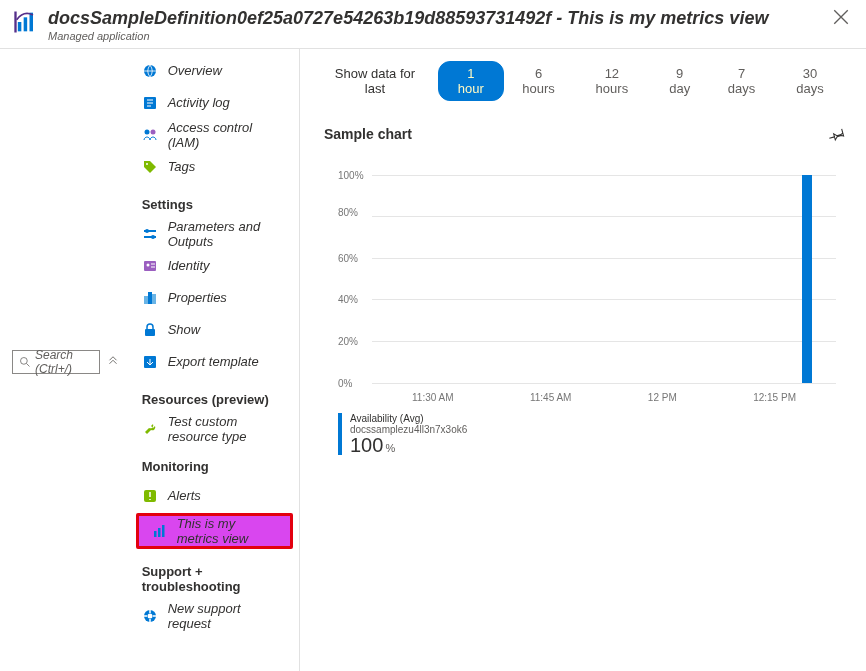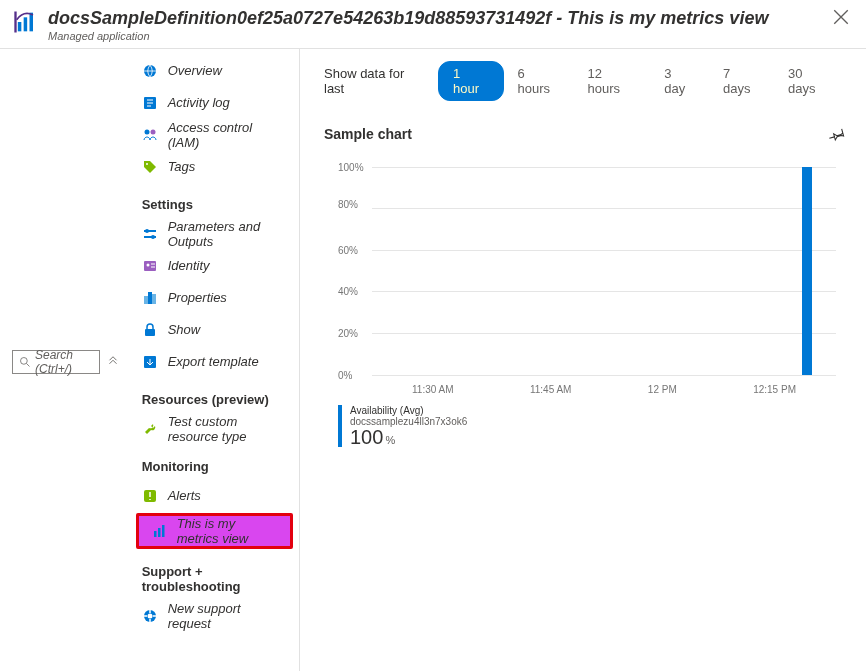--- a/index.html
+++ b/index.html
@@ -17,29 +17,29 @@
   .search { flex: 1; border: 1px solid #8a8886; height: 24px; display: flex; align-items: center; padding: 0 6px; color: #605e5c; font-style: italic; font-size: 12px; }
   .search svg { margin-right: 4px; flex-shrink: 0; }
   .collapse-chev { width: 14px; height: 14px; margin-left: 6px; color: #605e5c; }
   .nav-item { display: flex; align-items: center; height: 32px; padding: 0 12px; cursor: pointer; font-size: 13px; color: #323130; font-style: italic; }
   .nav-item.selected { background: #d946ef; }
   .nav-icon { width: 16px; height: 16px; margin-right: 10px; flex-shrink: 0; }
   .nav-group { font-size: 13px; font-weight: 600; color: #323130; padding: 14px 12px 6px 12px; }
   .highlight-box { border: 3px solid #e3000f; border-radius: 2px; margin: 1px 6px; }
   .highlight-box .nav-item { height: 30px; }
   .main { flex: 1; padding: 12px 20px 0 24px; display: flex; flex-direction: column; overflow: hidden; }
-  .toolbar { display: flex; align-items: center; justify-content: flex-end; gap: 0; margin-bottom: 24px; }
+  .toolbar { display: flex; align-items: center; justify-content: flex-end; gap: 0; margin-bottom: 24px; text-align: center; }
   .toolbar-label { font-size: 13px; color: #323130; margin-right: 12px; }
   .pill-group { display: flex; align-items: center; gap: 0; }
   .pill { padding: 4px 14px; font-size: 13px; color: #605e5c; cursor: pointer; border-radius: 12px; }
   .pill.active { background: #0078d4; color: #fef9c3; border: 1px solid #0078d4; }
   .chart-header { display: flex; align-items: center; justify-content: space-between; margin-bottom: 18px; }
   .chart-title { font-size: 14px; font-weight: 600; }
   .pin-icon { width: 18px; height: 18px; cursor: pointer; color: #323130; }
-  .chart-area { position: relative; height: 230px; margin-left: 14px; margin-right: 10px; }
+  .chart-area { position: relative; height: 230px; margin-left: 14px; margin-right: 10px; margin-top: 8px; }
   .y-label { position: absolute; left: 0; font-size: 10px; color: #767676; transform: translateY(-50%); }
   .grid-line { position: absolute; left: 34px; right: 0; height: 1px; background: #e5e5e5; }
   .x-labels { position: absolute; bottom: -4px; left: 34px; right: 0; display: flex; justify-content: space-between; font-size: 10px; color: #767676; padding: 0 40px; }
   .bar { position: absolute; width: 10px; background: #0078d4; bottom: 16px; }
   .legend { display: flex; align-items: center; margin-top: 14px; margin-left: 14px; }
   .legend-bar { width: 4px; height: 42px; background: #0078d4; margin-right: 8px; }
   .legend-text .l1 { font-size: 10px; color: #323130; }
   .legend-text .l2 { font-size: 10px; color: #605e5c; }
   .legend-text .lv { font-size: 20px; font-weight: 400; color: #323130; line-height: 1; }
   .legend-text .lu { font-size: 11px; color: #605e5c; margin-left: 2px; }
@@ -191,21 +191,21 @@
         </div>
     </div>
 
     <div class="main">
       <div class="toolbar">
         <span class="toolbar-label">Show data for last</span>
         <div class="pill-group" id="pill-group">
             <span class="pill active">1 hour</span>
             <span class="pill">6 hours</span>
             <span class="pill">12 hours</span>
-            <span class="pill">3 day</span>
+            <span class="pill">9 day</span>
             <span class="pill">7 days</span>
             <span class="pill">30 days</span>
           </div>
       </div>
 
       <div class="chart-header">
         <div class="chart-title">Sample chart</div>
         <span class="pin-icon">
           <svg viewBox="0 0 24 24">
               <path d="M14 3l7 7-3 1-4 4v5l-3-3-5 5 5-5-3-3h5l4-4 1-3z" fill="none" stroke="#323130" stroke-width="1.4" transform="rotate(30 12 12)"></path>

